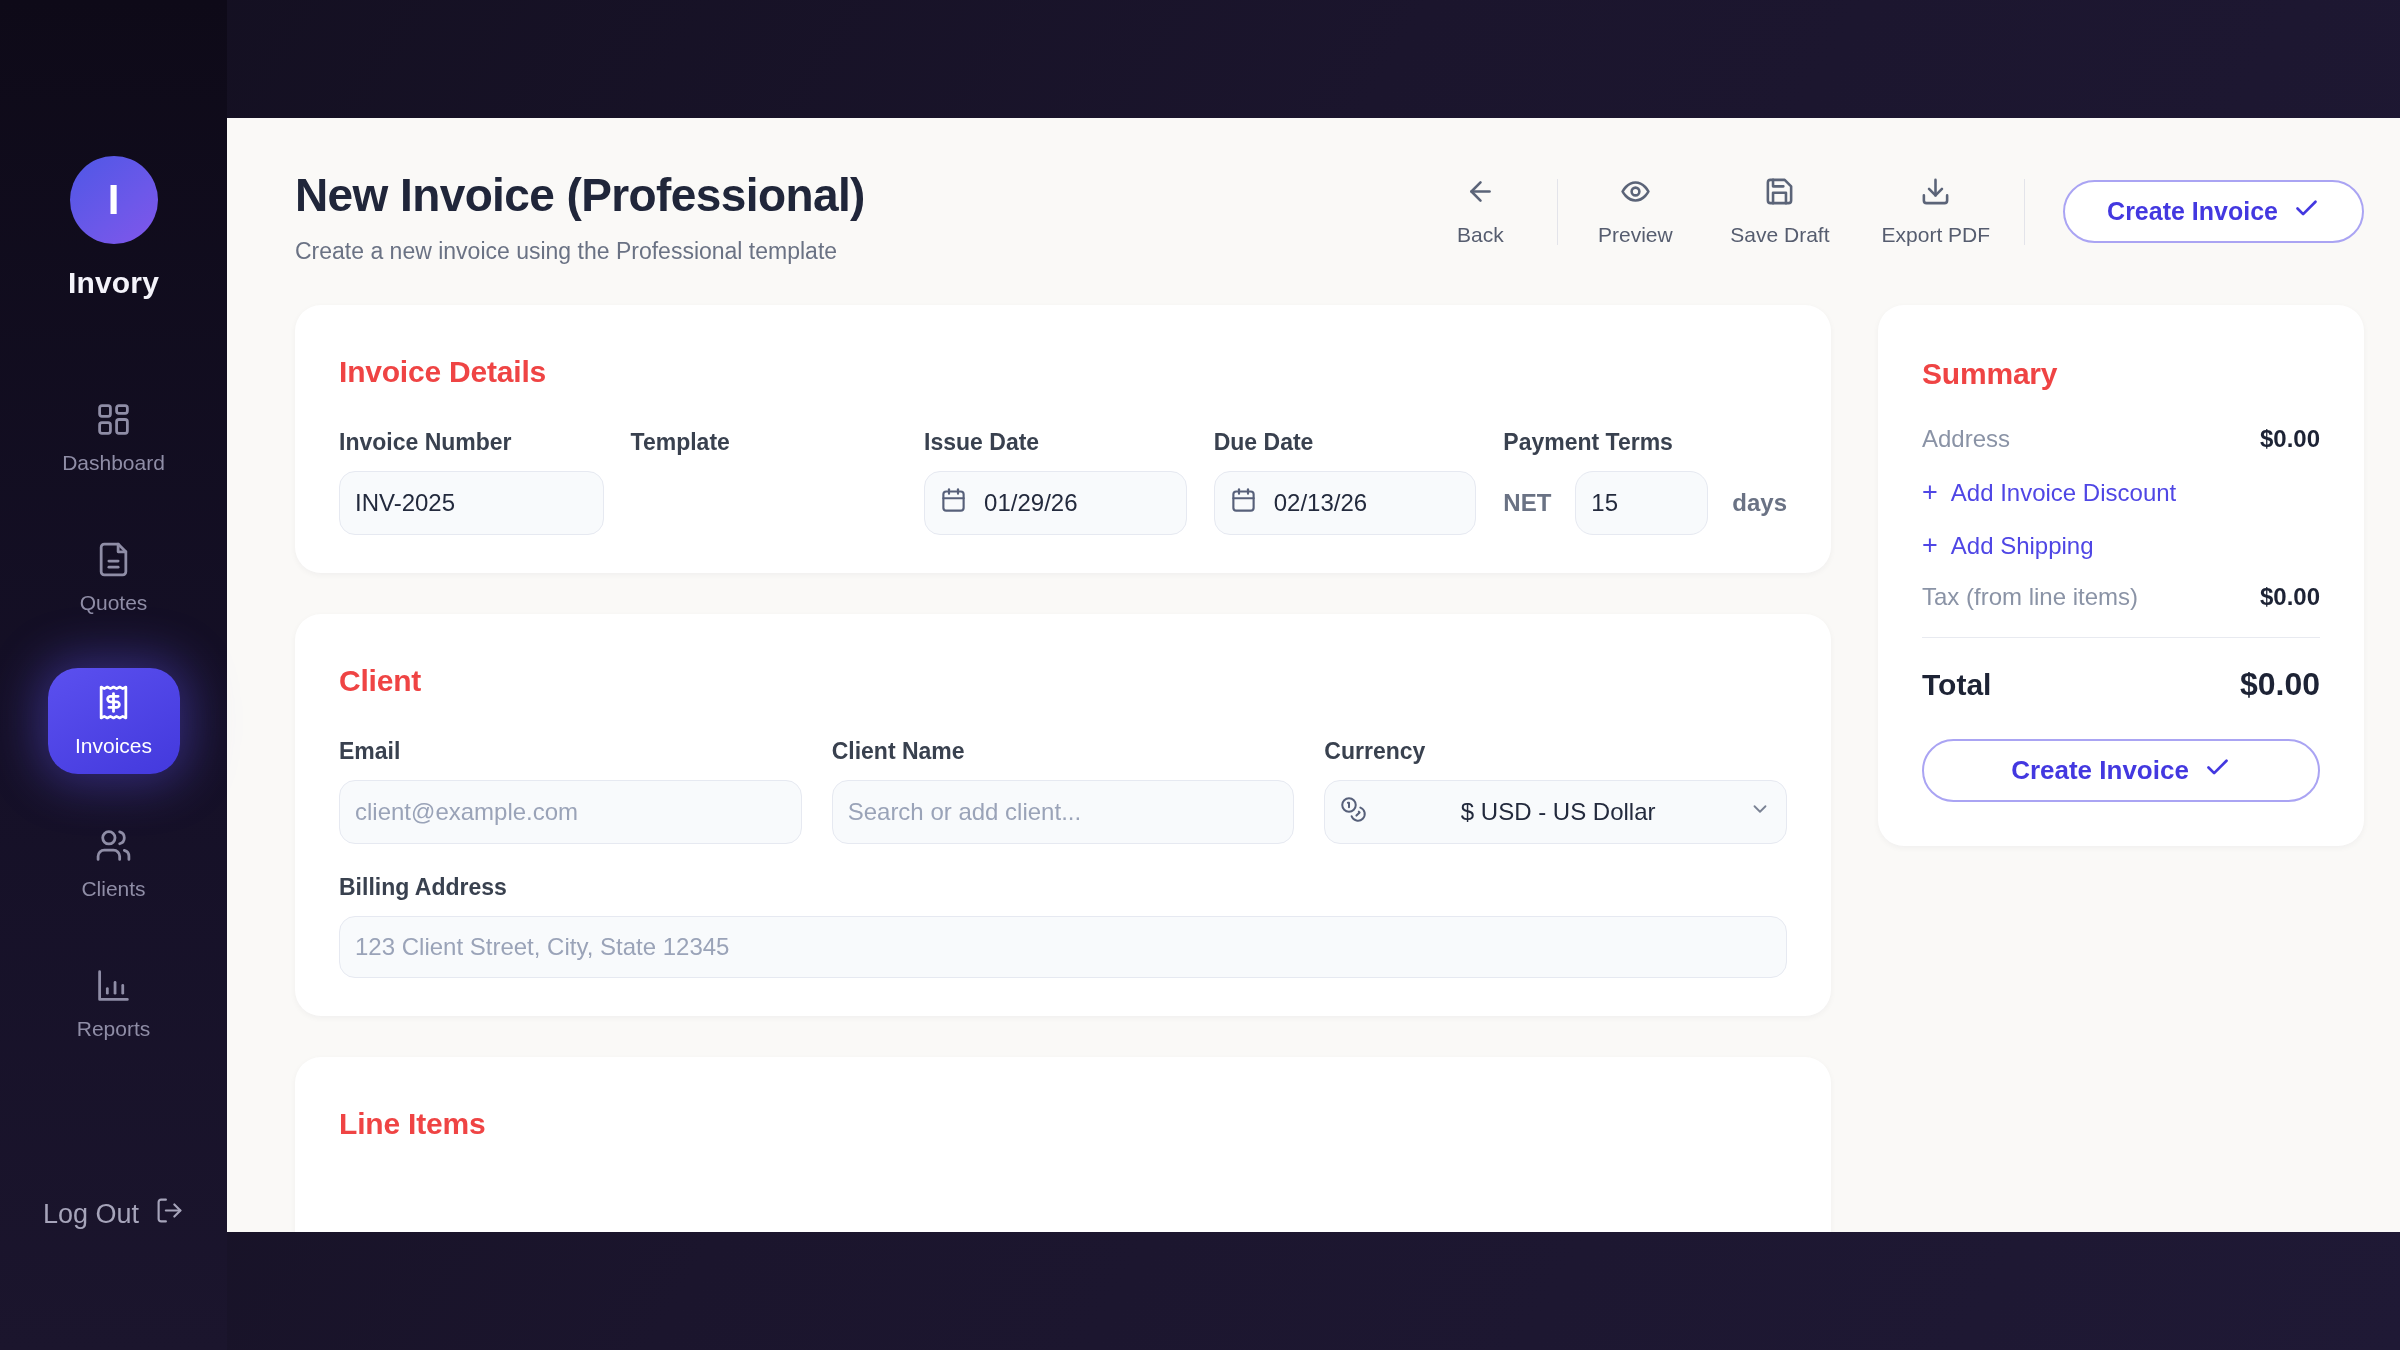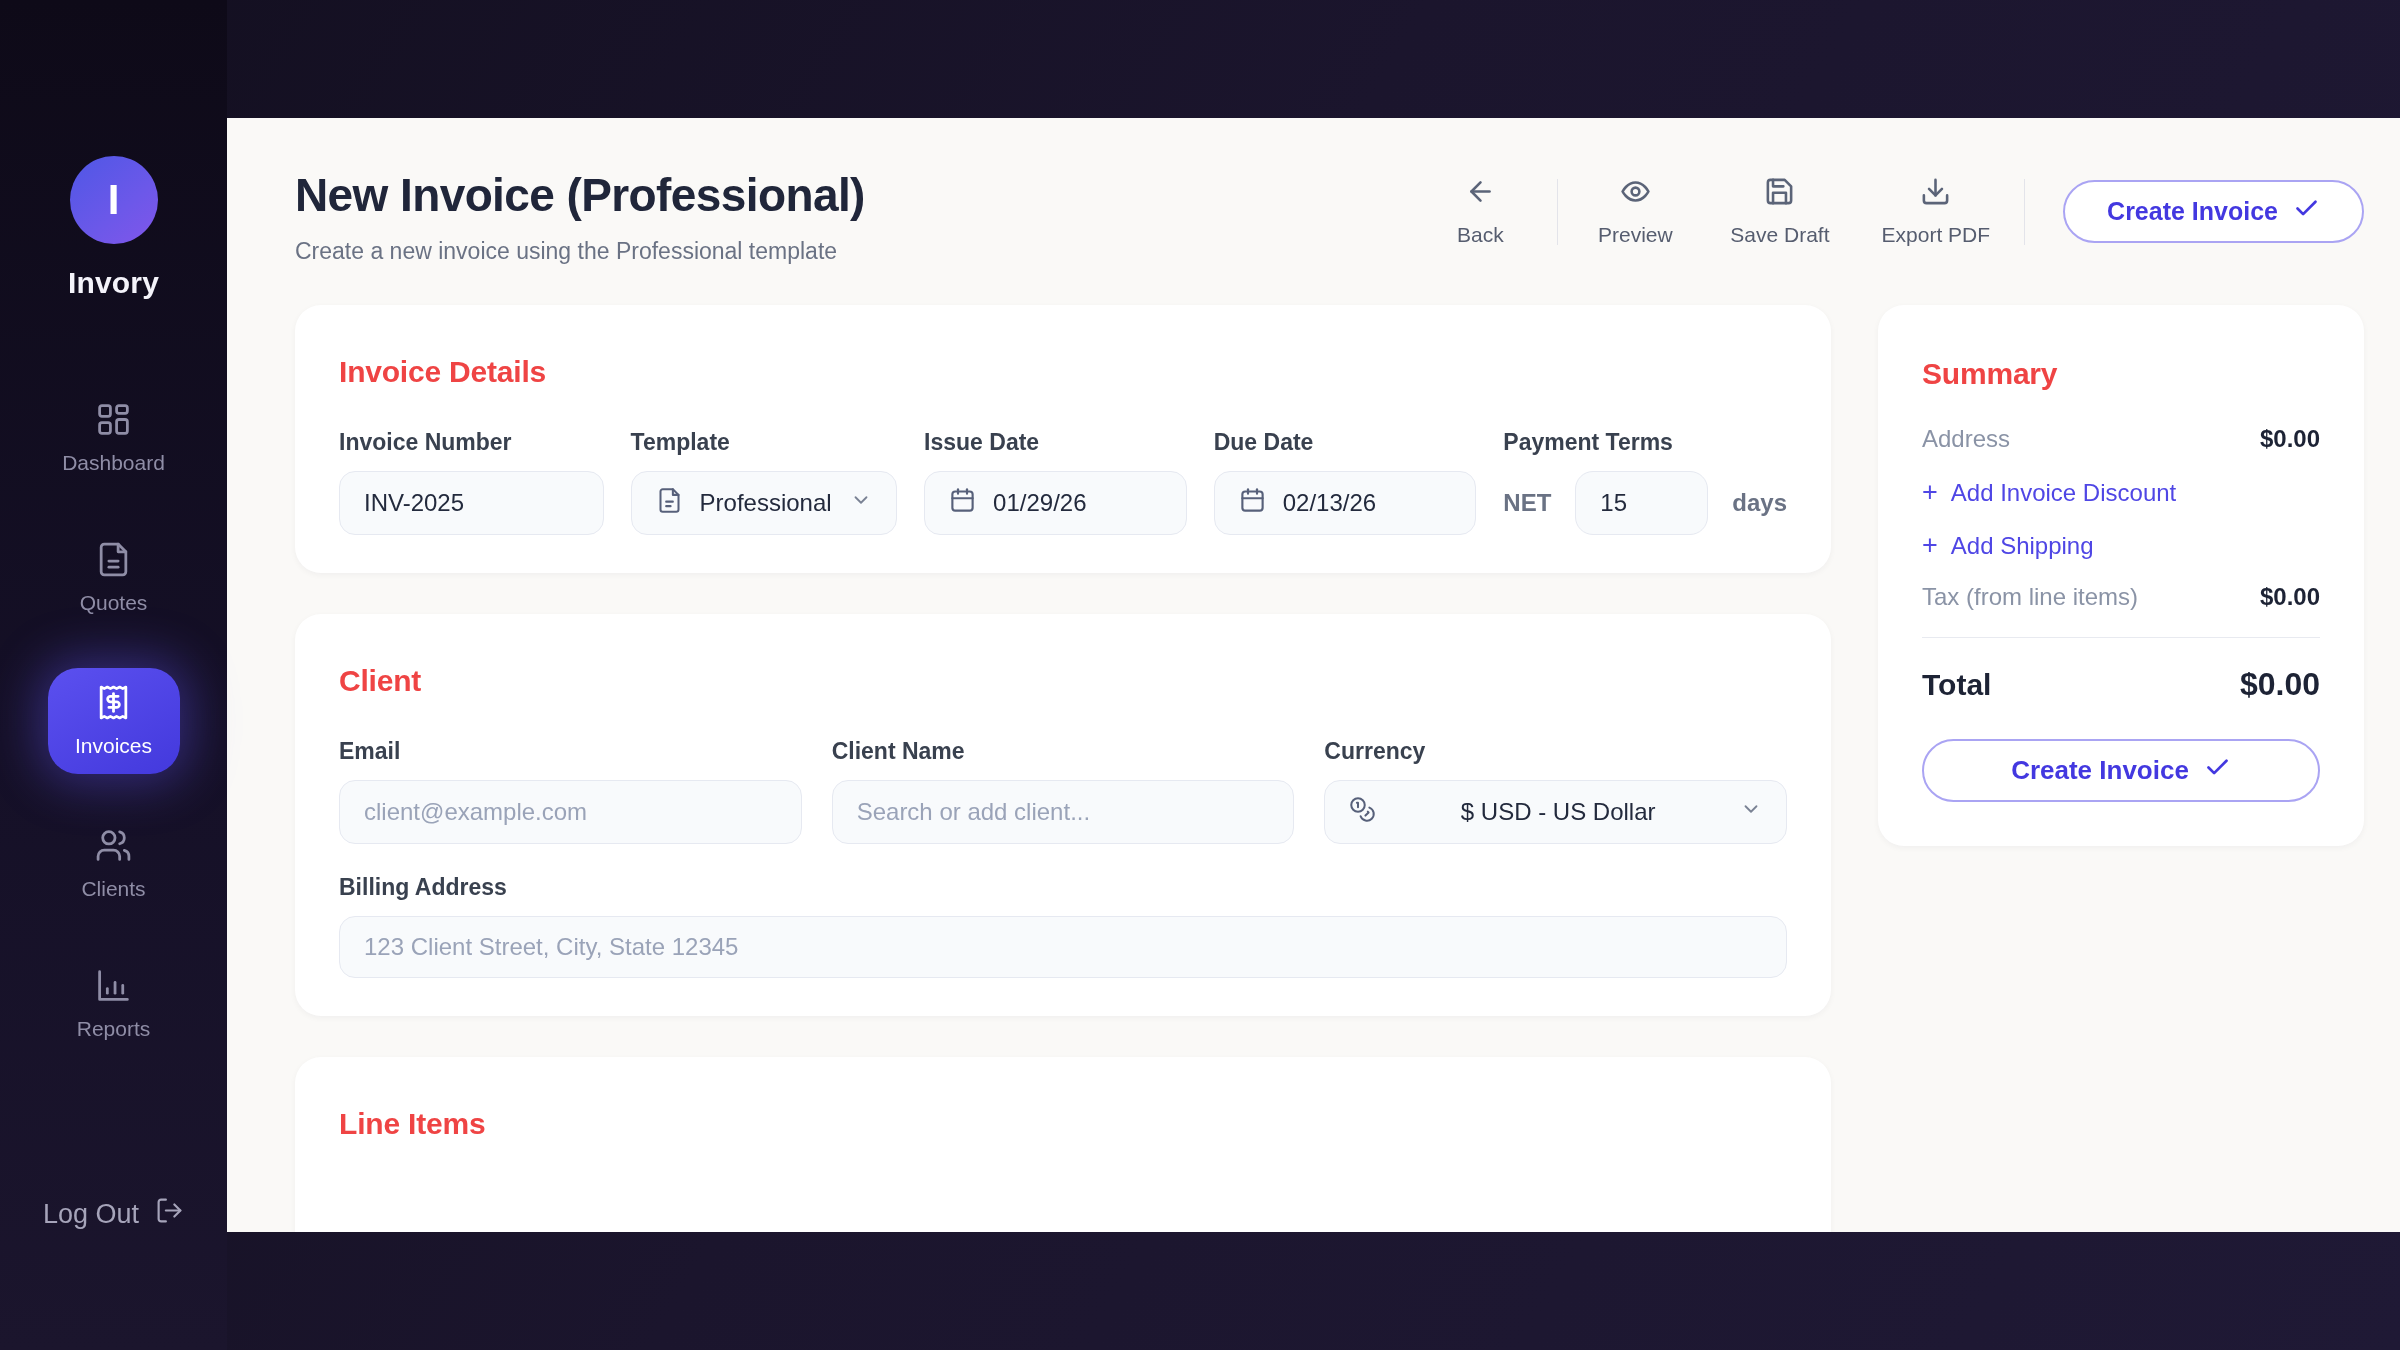--- a/index.html
+++ b/index.html
@@ -44,21 +44,21 @@
   
   .content{display:flex;gap:47px;padding:0 36px 0 68px;align-items:flex-start;}
   .col-left{flex:1;display:flex;flex-direction:column;gap:41px;min-width:0;}
   .card{background:#ffffff;border-radius:26px;padding:38px 44px;
        box-shadow:0 2px 6px rgba(20,24,40,.045);}
   h2{margin:12px 0 40px;font-size:30px;font-weight:800;color:#ef4444;letter-spacing:-.2px;}
   .fields-row{display:flex;gap:27px;}
   .field{display:flex;flex-direction:column;}
   .field-label{font-size:23px;font-weight:600;color:#39414f;margin-bottom:15px;}
   .input{height:64px;background:#f8fafc;border:1.5px solid #e6e9f1;border-radius:16px;
-       display:flex;align-items:center;padding:0 24px;font-size:24px;color:#232a3d;
+       display:flex;align-items:center;padding:0 15px;font-size:24px;color:#232a3d;
        box-sizing:border-box;font-family:inherit;}
   input.input{outline:none;}
   input.input::placeholder{color:#9aa3b8;}
   .input svg{width:27px;height:27px;color:#57607a;flex:none;}
   .f-invnum{width:270px;} .f-invnum input{width:100%;}
   .f-template{width:272px;} .f-issue{width:268px;} .f-due{width:268px;} .f-terms{flex:1;}
   .select{gap:17px;cursor:pointer;}
   .chev{margin-left:auto;}
   .chev svg{width:22px;height:22px;color:#7a8294;}
   .terms-row{display:flex;align-items:center;gap:24px;}
@@ -232,36 +232,20 @@
 
         <section class="card">
           <h2>Invoice Details</h2>
           <div class="fields-row">
             <div class="field f-invnum">
               <span class="field-label">Invoice Number</span>
               <input class="input" type="text" value="INV-2025" style="">
             </div>
             <div class="field f-template">
               <span class="field-label">Template</span>
-              <div class="input select">
-                <span>
-                  <svg viewBox="0 0 24 24" fill="none" stroke="currentColor" stroke-width="1.8" stroke-linecap="round" stroke-linejoin="round">
-                      <path d="M15 2H6a2 2 0 0 0-2 2v16a2 2 0 0 0 2 2h12a2 2 0 0 0 2-2V7z"></path>
-                      <path d="M15 2v5h5"></path>
-                      <line x1="9" y1="13" x2="15" y2="13"></line>
-                      <line x1="9" y1="17" x2="13" y2="17"></line>
-                    </svg>
-                </span>
-                <span>Professional</span>
-                <span class="chev">
-                  <svg viewBox="0 0 24 24" fill="none" stroke="currentColor" stroke-width="2" stroke-linecap="round" stroke-linejoin="round">
-                      <polyline points="6 9 12 15 18 9"></polyline>
-                    </svg>
-                </span>
-              </div>
             </div>
             <div class="field f-issue">
               <span class="field-label">Issue Date</span>
               <div class="input select">
                 <span>
                   <svg viewBox="0 0 24 24" fill="none" stroke="currentColor" stroke-width="1.9" stroke-linecap="round" stroke-linejoin="round">
                       <rect x="3" y="4" width="18" height="17" rx="2.5"></rect>
                       <line x1="16" y1="2" x2="16" y2="6"></line>
                       <line x1="8" y1="2" x2="8" y2="6"></line>
                       <line x1="3" y1="10" x2="21" y2="10"></line>

